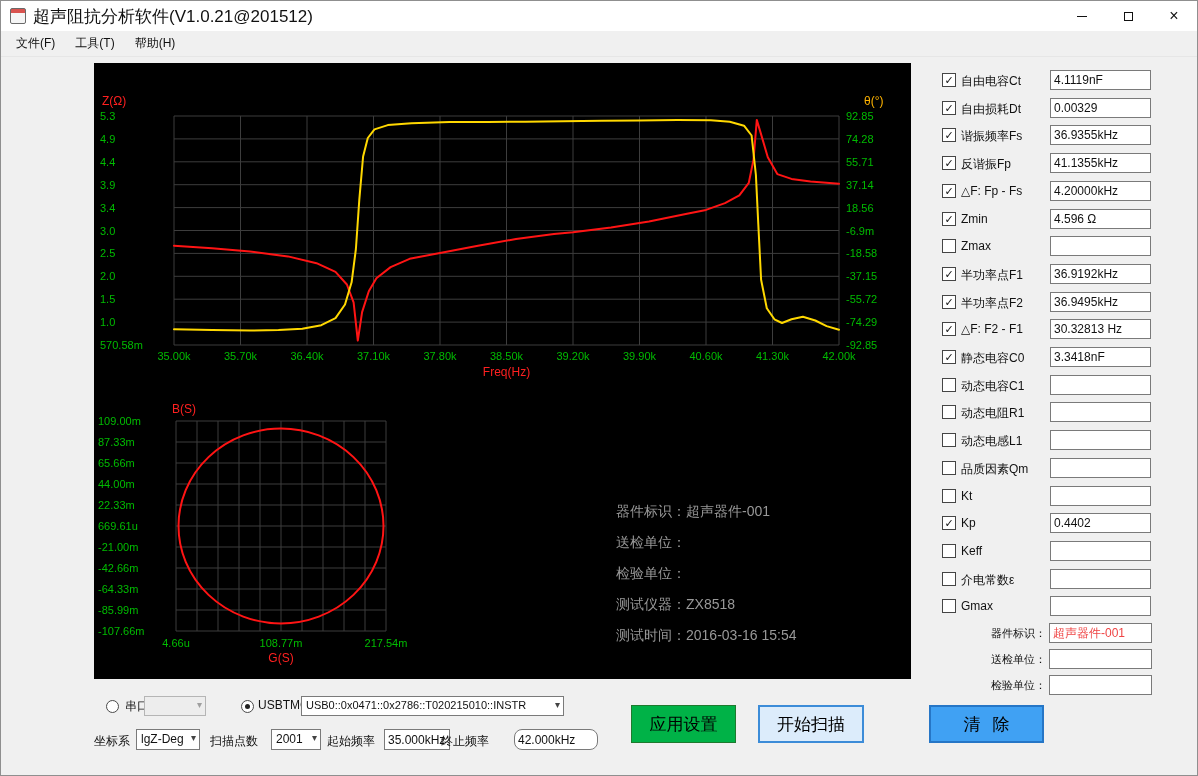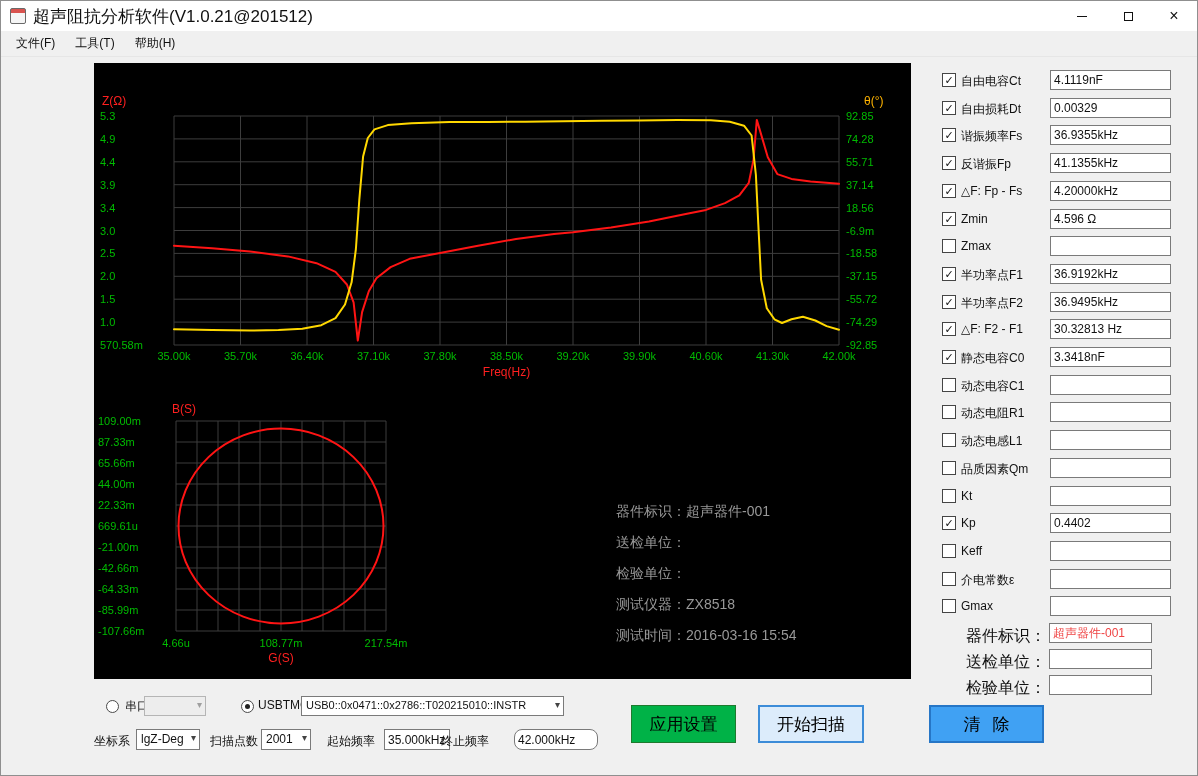--- a/index.html
+++ b/index.html
@@ -24,23 +24,23 @@
   
   .plot-panel{position:absolute;left:93px;top:62px;width:817px;height:616px;background:#000;}
   #chart-svg{position:absolute;left:0;top:0;}
   svg text{font-family:"Liberation Sans","DejaVu Sans",sans-serif;}
   .annot{position:absolute;left:522px;font-size:14px;color:#989898;white-space:nowrap;}
   
   .right-panel{position:absolute;left:935px;top:62px;width:263px;height:650px;}
   .param-row{position:absolute;left:0;width:100%;height:20px;}
   .cb{position:absolute;left:6px;top:1px;width:14px;height:14px;border:1px solid #454545;background:#fff;font-size:11px;line-height:12px;text-align:center;color:#111;}
   .plbl{position:absolute;left:25px;top:1px;font-size:12px;color:#111;white-space:nowrap;}
-  .pval{position:absolute;left:114px;top:-2px;width:121px;height:20px;border:1px solid #7a7a7a;background:#fff;font-size:12px;padding:1px 3px;font-family:inherit;color:#111;}
+  .pval{position:absolute;left:114px;top:-2px;width:101px;height:20px;border:1px solid #7a7a7a;background:#fff;font-size:12px;padding:1px 3px;font-family:inherit;color:#111;}
   .info-row{position:absolute;left:0;width:100%;height:22px;}
-  .ilbl{position:absolute;left:0;top:3px;width:110px;text-align:right;font-size:16px;color:#111;white-space:nowrap;}
+  .ilbl{position:absolute;left:0;top:3px;width:110px;text-align:right;font-size:11px;color:#111;white-space:nowrap;}
   .ival{position:absolute;left:113px;top:0;width:103px;height:20px;border:1px solid #7a7a7a;background:#fff;font-size:12px;padding:1px 3px;font-family:inherit;color:#ef4444;}
   
   .bottom-bar{position:absolute;left:0;top:678px;width:100%;height:98px;}
   .radio{position:absolute;width:13px;height:13px;border:1px solid #4a4a4a;border-radius:50%;background:#fff;}
   .radio.sel::after{content:"";position:absolute;left:3px;top:3px;width:5px;height:5px;border-radius:50%;background:#222;}
   .rlbl{position:absolute;top:19px;font-size:12px;color:#111;white-space:nowrap;}
   .combo{position:absolute;background:#fff;border:1px solid #7a7a7a;}
   .combo .ctext{position:absolute;left:4px;top:2px;font-size:12px;color:#111;white-space:nowrap;overflow:hidden;max-width:calc(100% - 16px);}
   .combo .arrow{position:absolute;right:3px;top:2px;font-size:10px;color:#444;}
   .combo.disabled{background:#ededed;border-color:#b5b5b5;}
@@ -316,21 +316,21 @@
     <span class="ctext" style="font-size:11px">USB0::0x0471::0x2786::T020215010::INSTR</span>
     <span class="arrow">▾</span>
   </div>
   <div id="settings-row">
       <span class="flbl" style="left: 93px;">坐标系</span>
       <div class="combo" style="left: 135px; top: 50px; width: 64px; height: 21px;">
         <span class="ctext">lgZ-Deg</span>
         <span class="arrow">▾</span>
       </div>
       <span class="flbl" style="left: 209px;">扫描点数</span>
-      <div class="combo" style="left: 260px; top: 50px; width: 50px; height: 21px;">
+      <div class="combo" style="left: 270px; top: 50px; width: 50px; height: 21px;">
         <span class="ctext">2001</span>
         <span class="arrow">▾</span>
       </div>
       <span class="flbl" style="left: 326px;">起始频率</span>
       <input class="tin" value="35.000kHz" style="left: 383px; top: 50px; width: 66px;">
       <span class="flbl" style="left: 440px;">终止频率</span>
       <input class="tin" value="42.000kHz" style="left: 513px; top: 50px; width: 84px; border-radius: 8px;">
     </div>
   <div id="action-buttons">
       <div class="btn apply" style="background: rgb(0, 178, 71);">应用设置</div>

